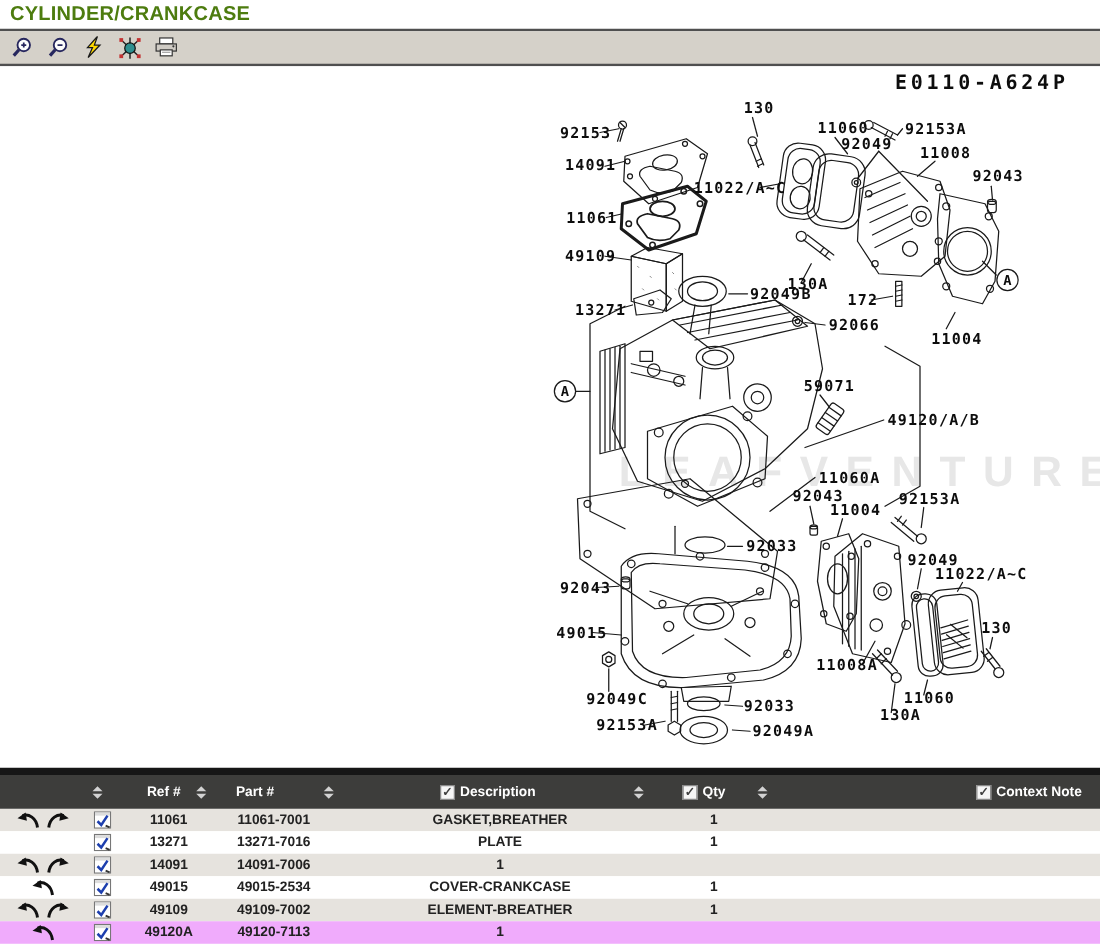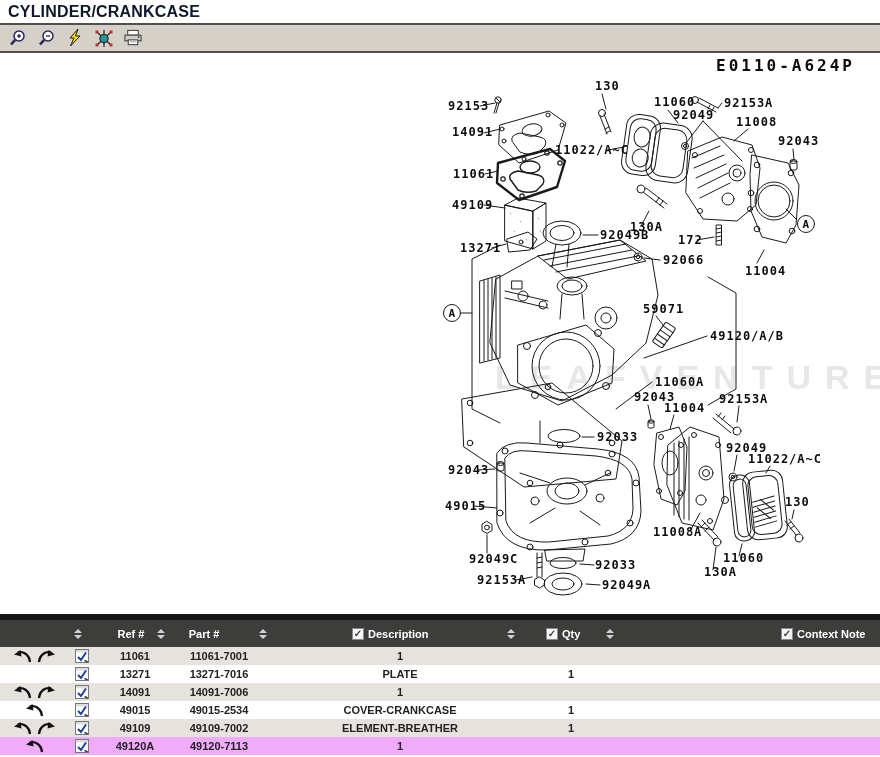--- a/index.html
+++ b/index.html
@@ -1,20 +1,20 @@
 <!DOCTYPE html>
 <html><head>
 <meta charset="utf-8">
 <style>
   html,body{margin:0;padding:0;width:880px;height:757px;overflow:hidden;
     font-family:"Liberation Sans",sans-serif;background:#fff;}
   
   .titlebar{height:23px;background:#fff;border-bottom:2px solid #4f4f4f;
     display:flex;align-items:center;padding-left:8px;}
-  .titlebar h1{margin:0;font-size:16px;font-weight:bold;color:#0f172a;letter-spacing:0.2px;}
+  .titlebar h1{margin:0;font-size:16px;font-weight:bold;color:#4d7c0f;letter-spacing:0.2px;}
   
   .toolbar{height:26px;background:#d5d1c9;border-bottom:2px solid #4f4f4f;
     display:flex;align-items:center;gap:9px;padding-left:7px;}
   .tool{width:20px;height:19px;display:flex;align-items:center;justify-content:center;cursor:pointer;}
   
   .diagram{position:relative;width:880px;height:561px;background:#fff;}
   svg text.lbl{font-family:"DejaVu Sans Mono",monospace;font-weight:bold;font-size:12px;
     fill:#0d0d0d;letter-spacing:1px;}
   svg text.code{font-family:"DejaVu Sans Mono",monospace;font-weight:bold;font-size:16px;
     fill:#0d0d0d;letter-spacing:3px;}
@@ -542,20 +542,21 @@
     <div class="editcell">
       <svg width="14" height="14">
           <rect x="0.5" y="0.5" width="13" height="13" fill="#fff" stroke="#777"></rect>
           <rect x="1" y="1" width="12" height="2.5" fill="#ddd"></rect>
           <path d="M3 8 L6 11 L11 3.5" stroke="#1d3fae" stroke-width="2" fill="none"></path>
           <path d="M9.5 11.5 L12.7 12.9" stroke="#333" stroke-width="1.4"></path>
         </svg>
     </div>
     <div class="c">11061</div>
     <div class="c">11061-7001</div>
+    <div class="c">GASKET,BREATHER</div>
     <div class="c">1</div>
     <div></div>
   </div>
 
   <div class="row white">
     <div class="navcell"></div>
     <div class="editcell">
       <svg width="14" height="14">
           <rect x="0.5" y="0.5" width="13" height="13" fill="#fff" stroke="#777"></rect>
           <rect x="1" y="1" width="12" height="2.5" fill="#ddd"></rect>

